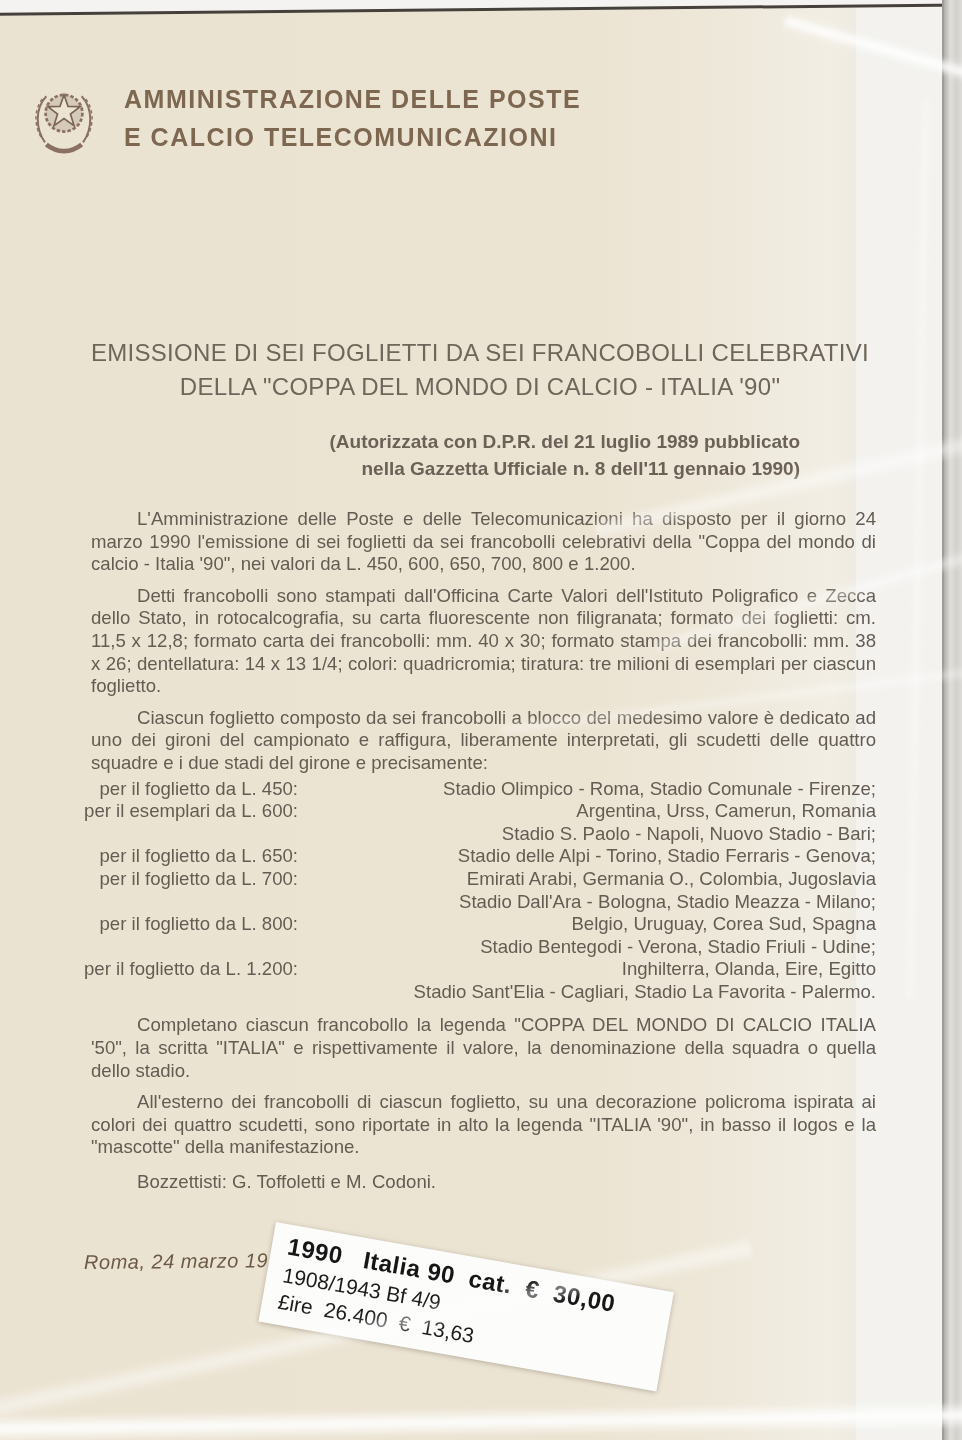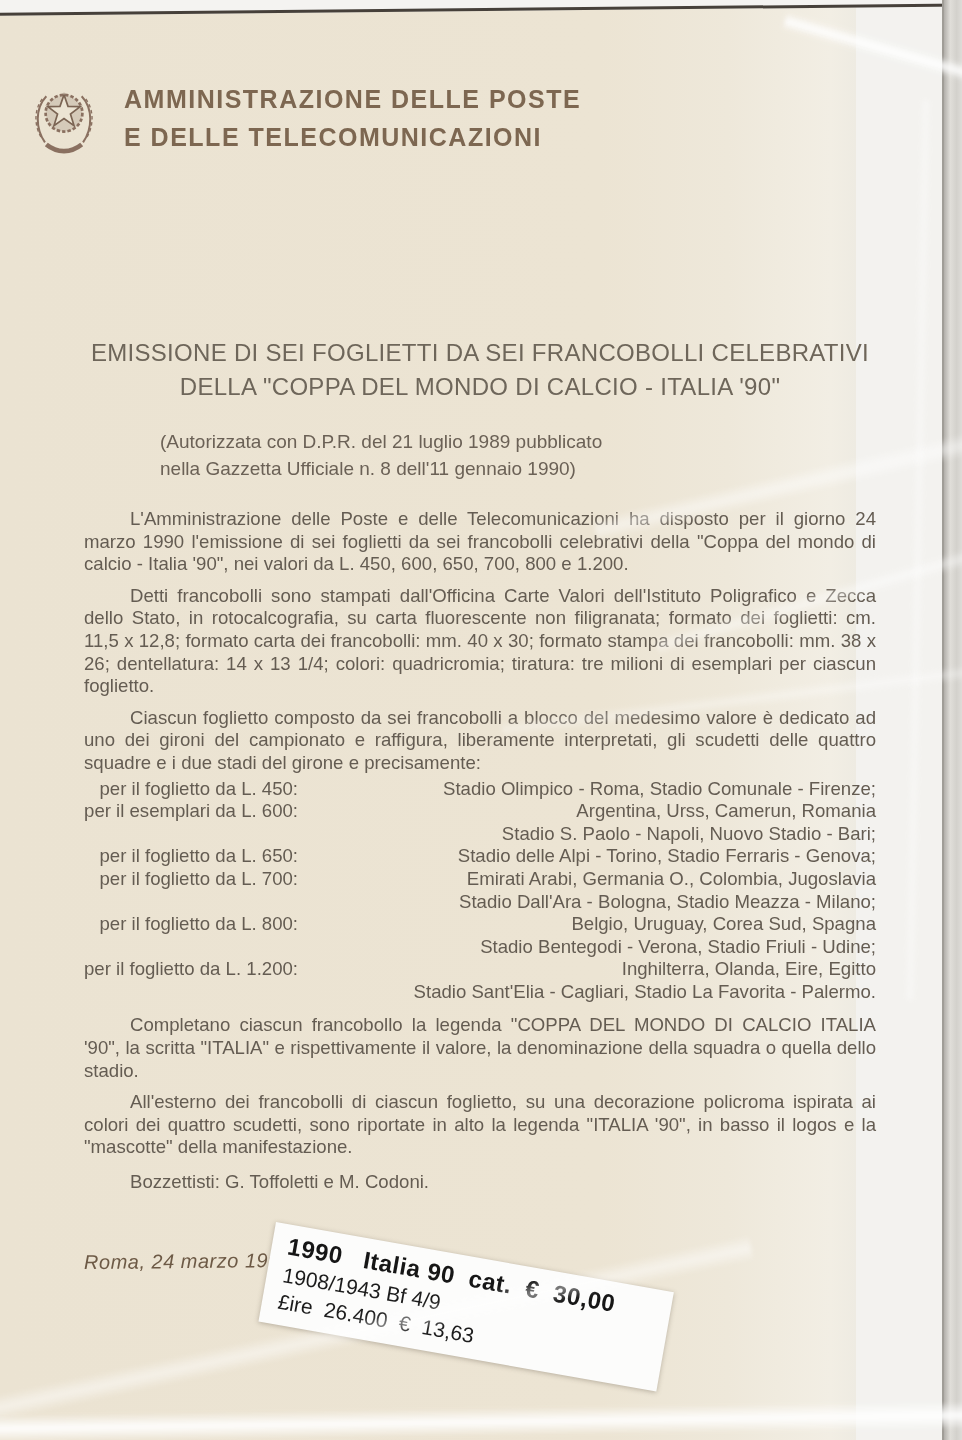--- a/index.html
+++ b/index.html
@@ -30,28 +30,28 @@
     font-size: 25px; line-height: 38px; letter-spacing: 1.5px;
     color: #7d6751; font-weight: bold;
   }
   .doc-title {
     position: absolute; left: 60px; top: 336px; width: 840px;
     text-align: center; font-weight: normal; font-size: 24px; line-height: 34px;
     letter-spacing: 0.3px; color: #6e665a;
   }
   .auth {
     position: absolute; left: 160px; top: 428px; width: 640px;
-    text-align: left; font-size: 19px; line-height: 27px; color: #6b6156;
+    text-align: right; font-size: 19px; line-height: 27px; color: #6b6156; font-weight: bold;
   }
   .content {
     position: absolute; left: 84px; top: 508px; width: 792px;
     font-size: 18.6px; line-height: 22.6px; color: #645c52;
     text-align: justify;
   }
-  .content p { margin: 0 0 9px 0; text-indent: 46px; }
+  .content p { margin: 0 0 9px 7px; text-indent: 46px; }
   .content p.tight { margin-bottom: 3px; }
   .sheet-row { display: grid; grid-template-columns: 214px 1fr; text-align: right; }
   .sheet-label { white-space: nowrap; }
   .closing-1 { margin-top: 11px !important; }
   .designers { margin-top: 12px !important; }
   .dateline {
     position: absolute; left: 84px; top: 1250px;
     font-style: italic; font-size: 20px; color: #6d5a46;
     letter-spacing: 0.5px; transform: rotate(-0.6deg);
   }
@@ -94,21 +94,21 @@
       </g>
       <circle cx="50" cy="55" r="27" fill="#8a7060" opacity="0.22"></circle>
       <circle cx="50" cy="55" r="27" fill="none" stroke="#8a7060" stroke-width="4" stroke-dasharray="5 3"></circle>
       <path d="M50,28 L55.9,44.9 L73.8,45.3 L59.5,56.1 L64.7,73.2 L50,63 L35.3,73.2 L40.5,56.1 L26.2,45.3 L44.1,44.9 Z" fill="#ece4d3" stroke="#7b6453" stroke-width="2.5"></path>
       <path d="M24,101 C40,114 60,114 76,101" fill="none" stroke="#8a7060" stroke-width="7"></path>
     </svg>
   </div>
 
   <div class="org">
     <div>AMMINISTRAZIONE DELLE POSTE</div>
-    <div>E DELLE TELECOMUNICAZIONI</div>
+    <div>E CALCIO TELECOMUNICAZIONI</div>
   </div>
 
   <div class="doc-title">
     <div>EMISSIONE DI SEI FOGLIETTI DA SEI FRANCOBOLLI CELEBRATIVI</div>
     <div>DELLA "COPPA DEL MONDO DI CALCIO - ITALIA '90"</div>
   </div>
 
   <div class="auth">
     <div>(Autorizzata con D.P.R. del 21 luglio 1989 pubblicato</div>
     <div>nella Gazzetta Ufficiale n. 8 dell'11 gennaio 1990)</div>
@@ -155,21 +155,21 @@
       </div>
       <div class="sheet-row">
         <div class="sheet-label">per il foglietto da L. 1.200:</div>
         <div>
           <div>Inghilterra, Olanda, Eire, Egitto</div>
           <div>Stadio Sant'Elia - Cagliari, Stadio La Favorita - Palermo.</div>
         </div>
       </div>
     </div>
 
-    <p class="closing-1">Completano ciascun francobollo la legenda "COPPA DEL MONDO DI CALCIO ITALIA '90", la scritta "ITALIA" e rispettivamente il valore, la denominazione della squadra o quella dello stadio.</p>
+    <p class="closing-1">Completano ciascun francobollo la legenda "COPPA DEL MONDO DI CALCIO ITALIA '50", la scritta "ITALIA" e rispettivamente il valore, la denominazione della squadra o quella dello stadio.</p>
     <p>All'esterno dei francobolli di ciascun foglietto, su una decorazione policroma ispirata ai colori dei quattro scudetti, sono riportate in alto la legenda "ITALIA '90", in basso il logos e la "mascotte" della manifestazione.</p>
     <p class="designers">Bozzettisti: G. Toffoletti e M. Codoni.</p>
   </div>
 
   <div class="dateline">Roma, 24 marzo 1990</div>
 
   <div class="sticker">
     <div class="s1">1990   Italia 90  cat.  €  30,00</div>
     <div class="s2">1908/1943 Bf 4/9</div>
     <div class="s3">£ire  26.400  €  13,63</div>

